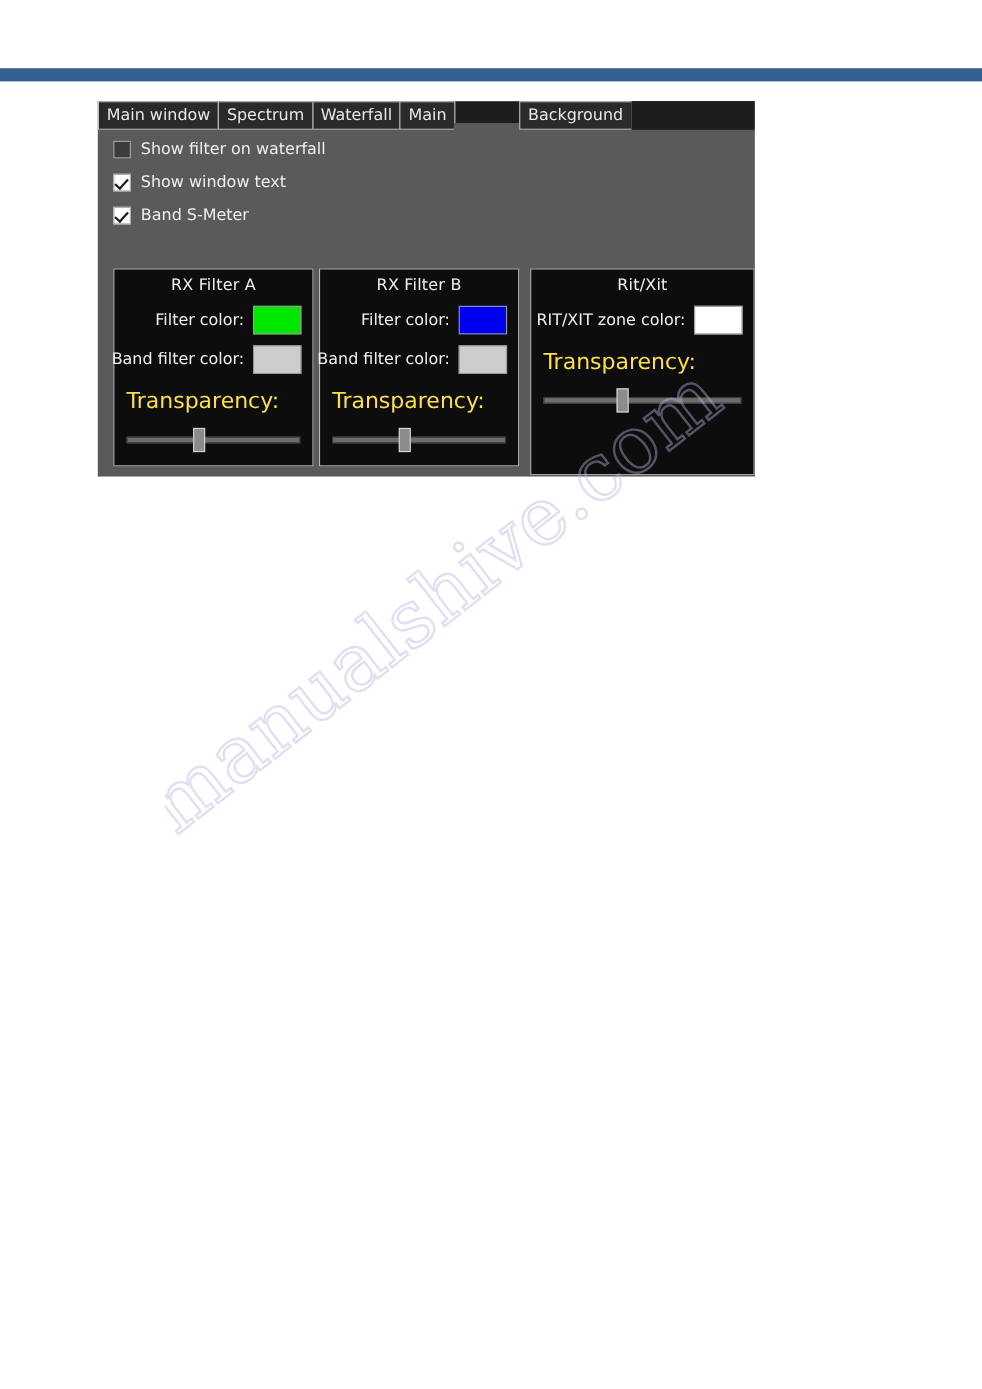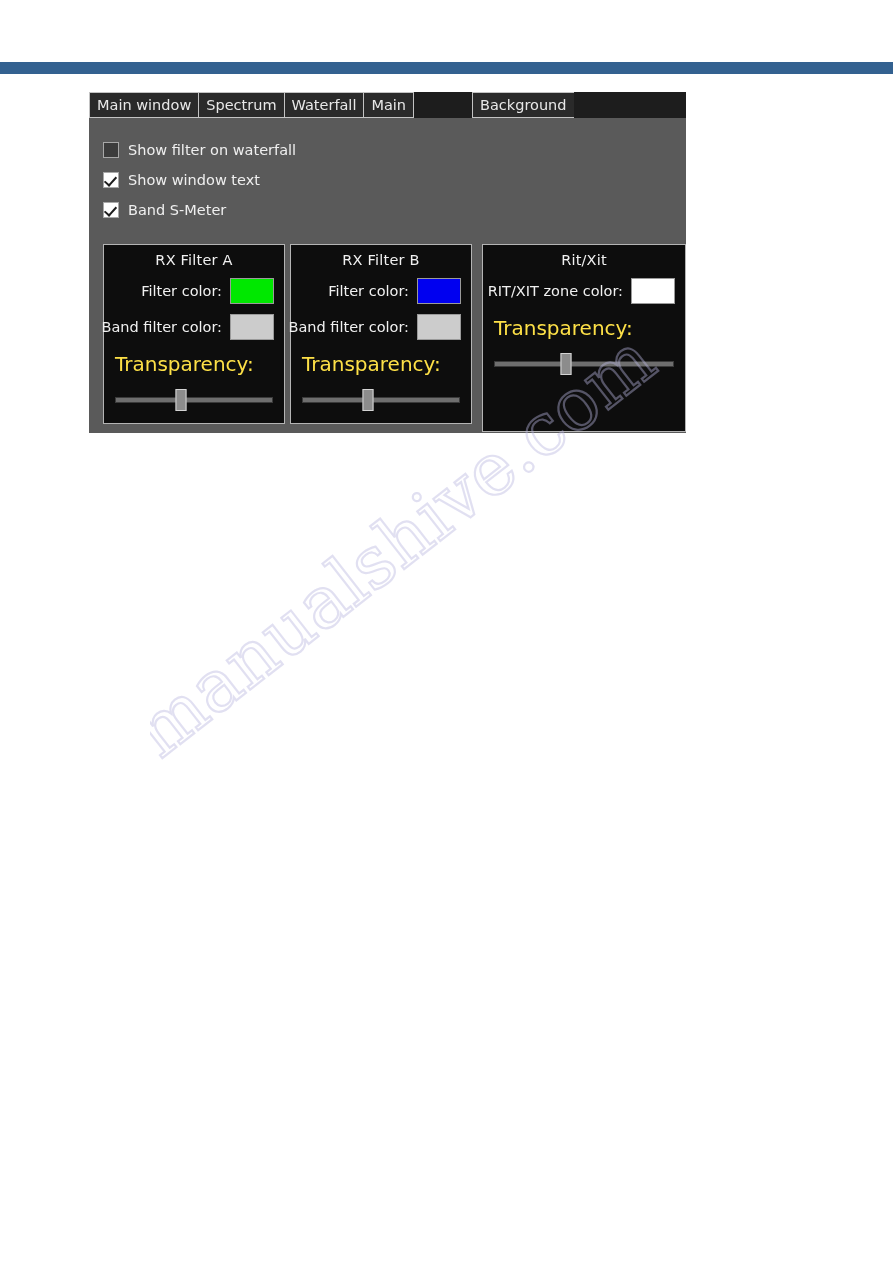--- a/index.html
+++ b/index.html
@@ -30,21 +30,21 @@
   #dialog {
     position: absolute;
     left: 89px;
     top: 92px;
     width: 597px;
   }
 
   
   #tab-strip {
     display: flex;
-    align-items: flex-start;
+    align-items: center;
     height: 26px;
     background: #1d1d1d;
     box-sizing: border-box;
   }
   .tab {
     height: 26px;
     line-height: 25px;
     padding: 0 7px;
     box-sizing: border-box;
     font-size: 14.5px;
@@ -83,21 +83,21 @@
   }
 
   
   #checkbox-group {
     position: absolute;
     left: 13px;
     top: 10px;
   }
   .cb-row {
     display: flex;
-    align-items: flex-end;
+    align-items: flex-start;
     height: 30px;
     cursor: default;
   }
   .cb-box {
     width: 16px;
     height: 16px;
     box-sizing: border-box;
     border: 1px solid #a8a8a8;
     margin-right: 9px;
     position: relative;

